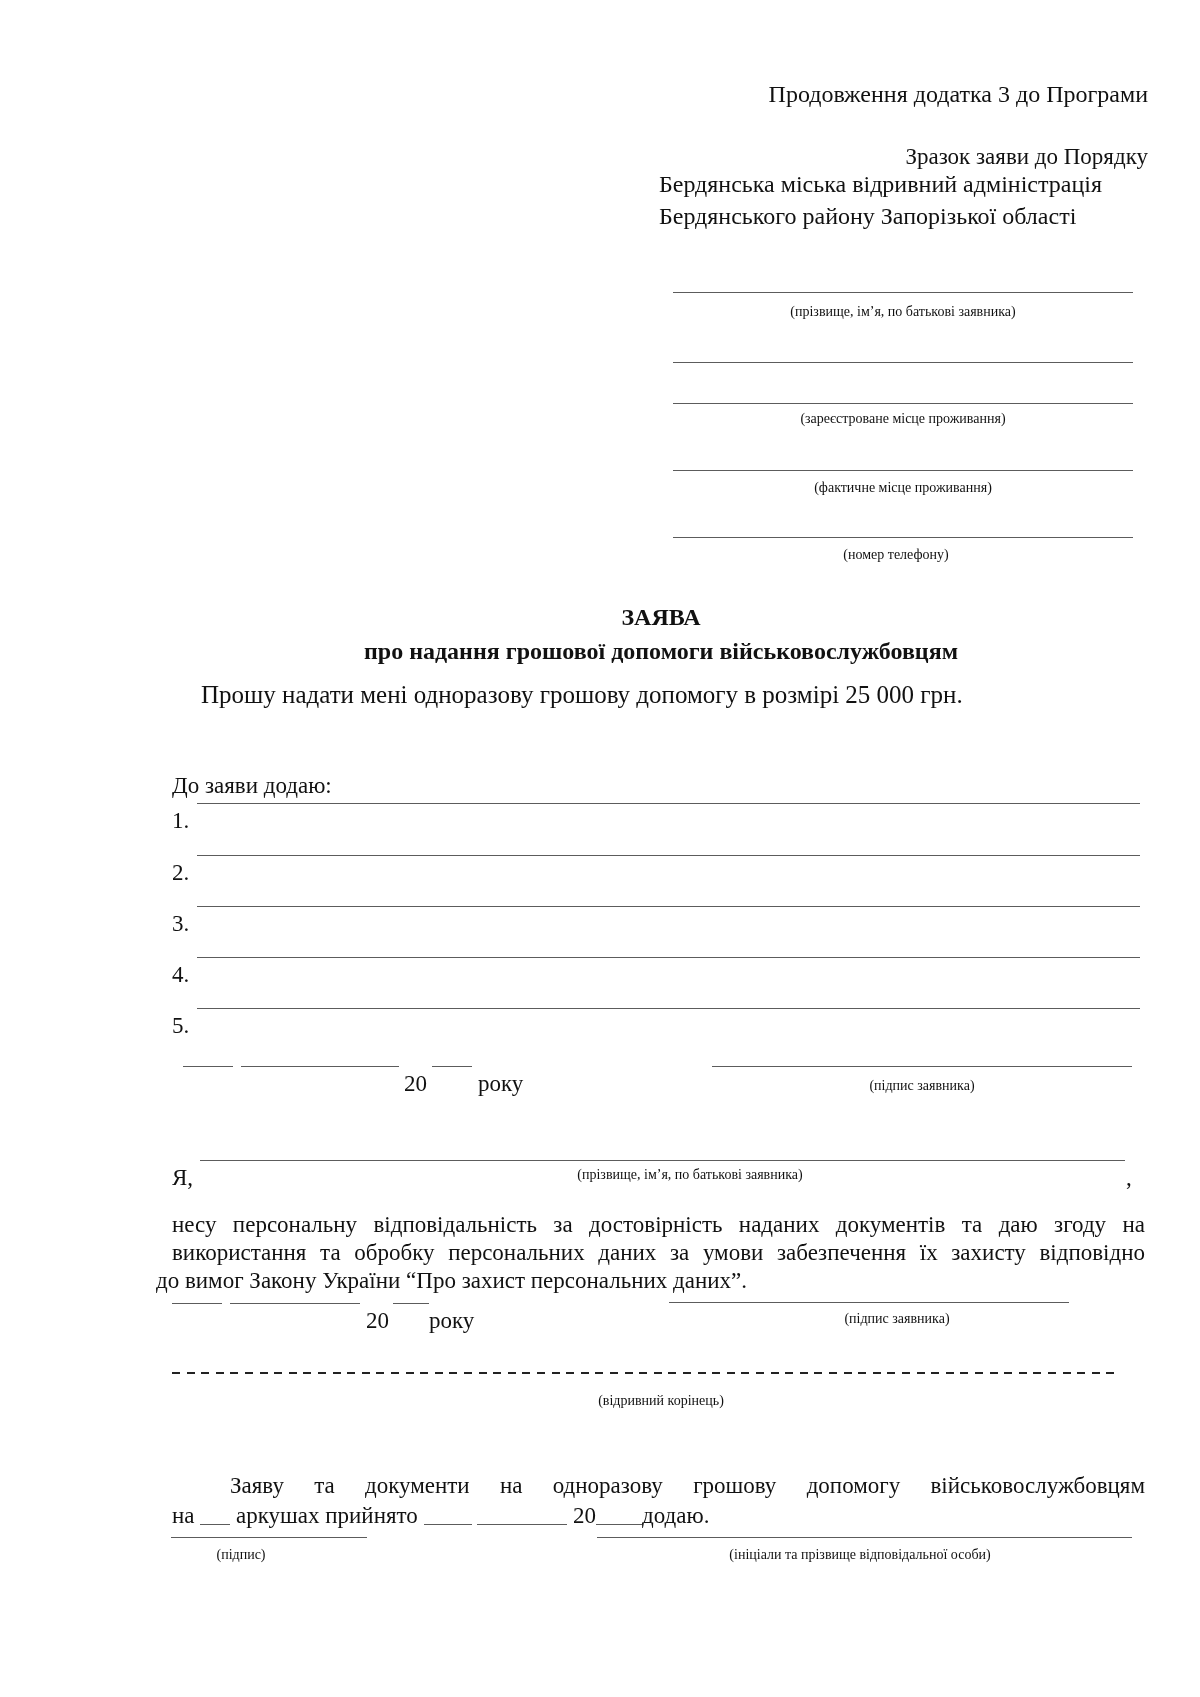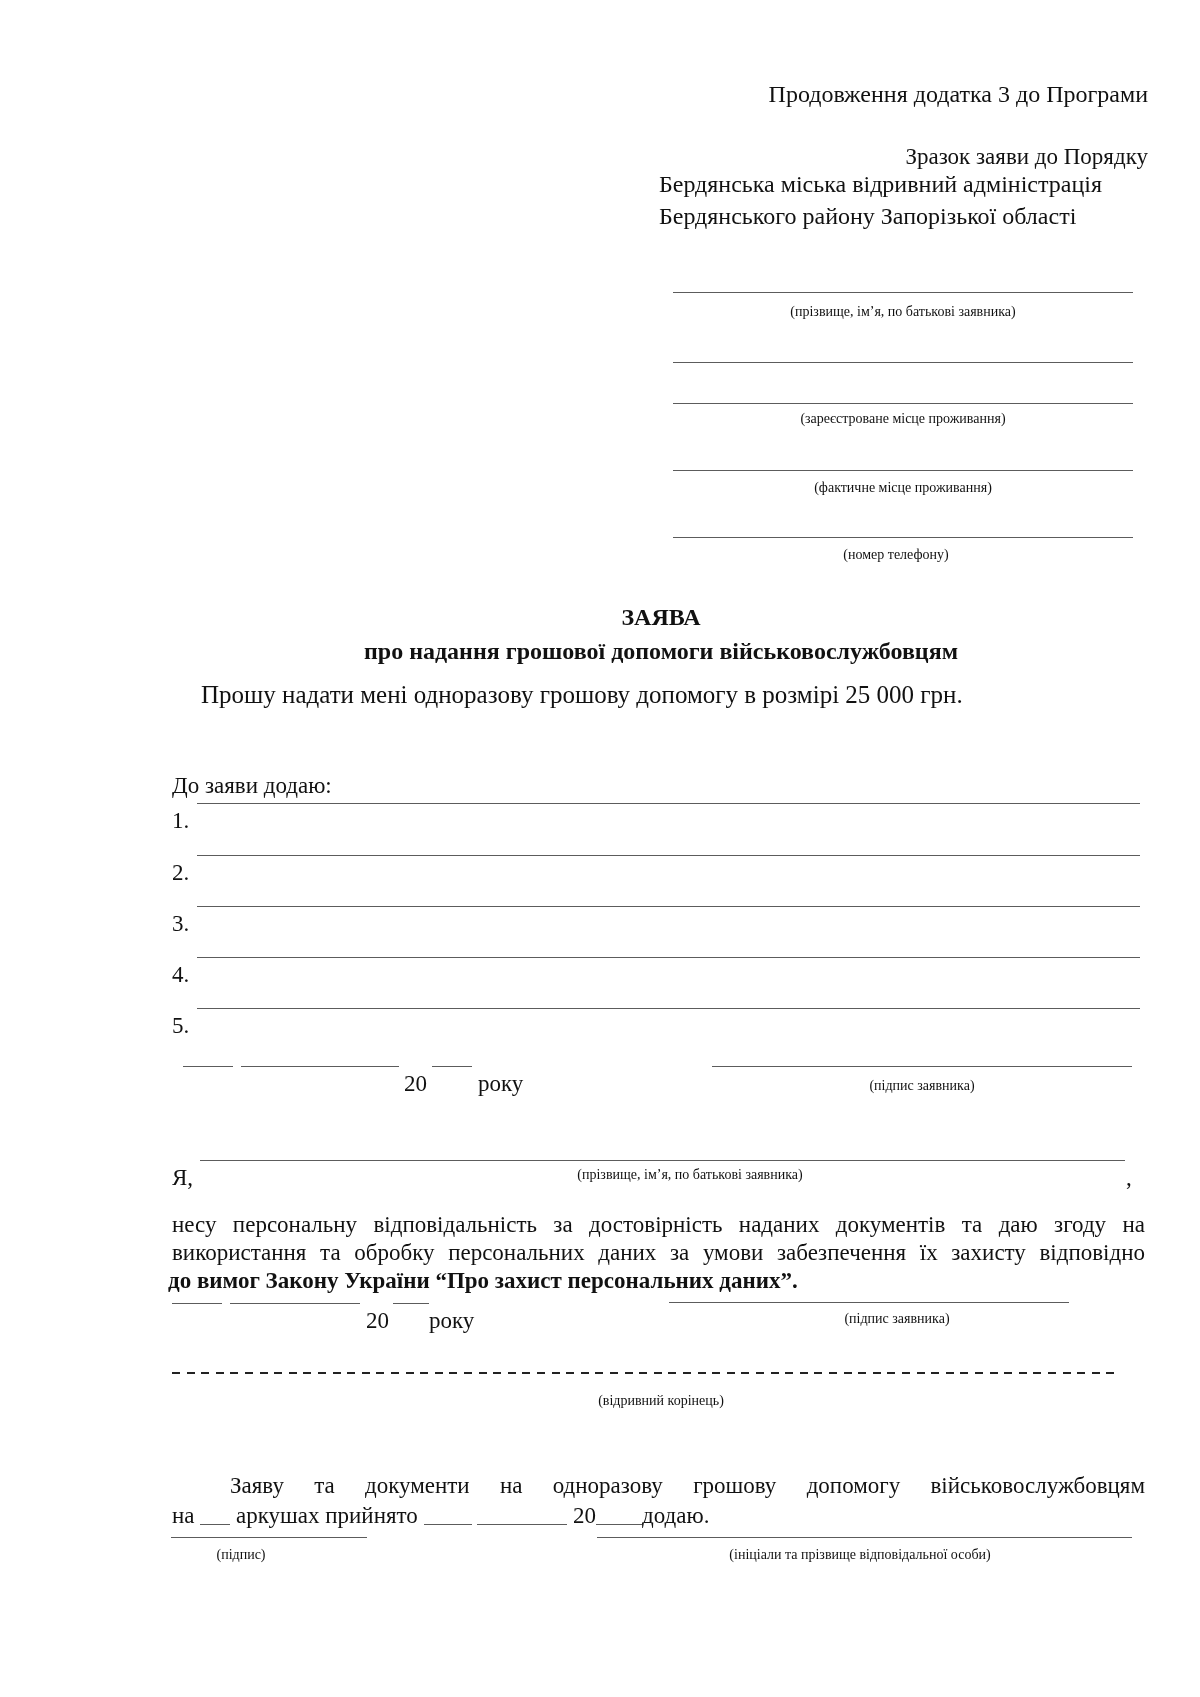--- a/index.html
+++ b/index.html
@@ -79,21 +79,21 @@
   <div class="abs lbl" style="left:712px; width:420px; top:1074px;">(підпис заявника)</div>
 </div>
 
 <div class="abs t23" style="left:172px; top:1137px;">Я,</div>
 <div class="rule" style="left:200px; width:925px; top:1160px;"></div>
 <div class="abs t23" style="left:1126px; top:1137px;">,</div>
 <div class="abs lbl" style="left:480px; width:420px; top:1163px;">(прізвище, ім’я, по батькові заявника)</div>
 
 <div class="abs t23 just" style="left:172px; width:973px; top:1184px;">несу персональну відповідальність за достовірність наданих документів та даю згоду на</div>
 <div class="abs t23 just" style="left:172px; width:973px; top:1212px;">використання та обробку персональних даних за умови забезпечення їх захисту відповідно</div>
-<div class="abs t23" style="left:168px; top:1240px;font-weight:bold;">до вимог Закону України “Про захист персональних даних”.</div>
+<div class="abs t23" style="left:156px; top:1240px;">до вимог Закону України “Про захист персональних даних”.</div>
 
 <div>
   <div class="rule" style="left:172px; width:50px; top:1303px;"></div>
   <div class="rule" style="left:230px; width:130px; top:1303px;"></div>
   <div class="abs t23" style="left:366px; top:1280px;">20</div>
   <div class="rule" style="left:393px; width:36px; top:1303px;"></div>
   <div class="abs t23" style="left:429px; top:1280px;">року</div>
 
   <div class="rule" style="left:669px; width:400px; top:1302px;"></div>
   <div class="abs lbl" style="left:669px; width:456px; top:1307px;">(підпис заявника)</div>

